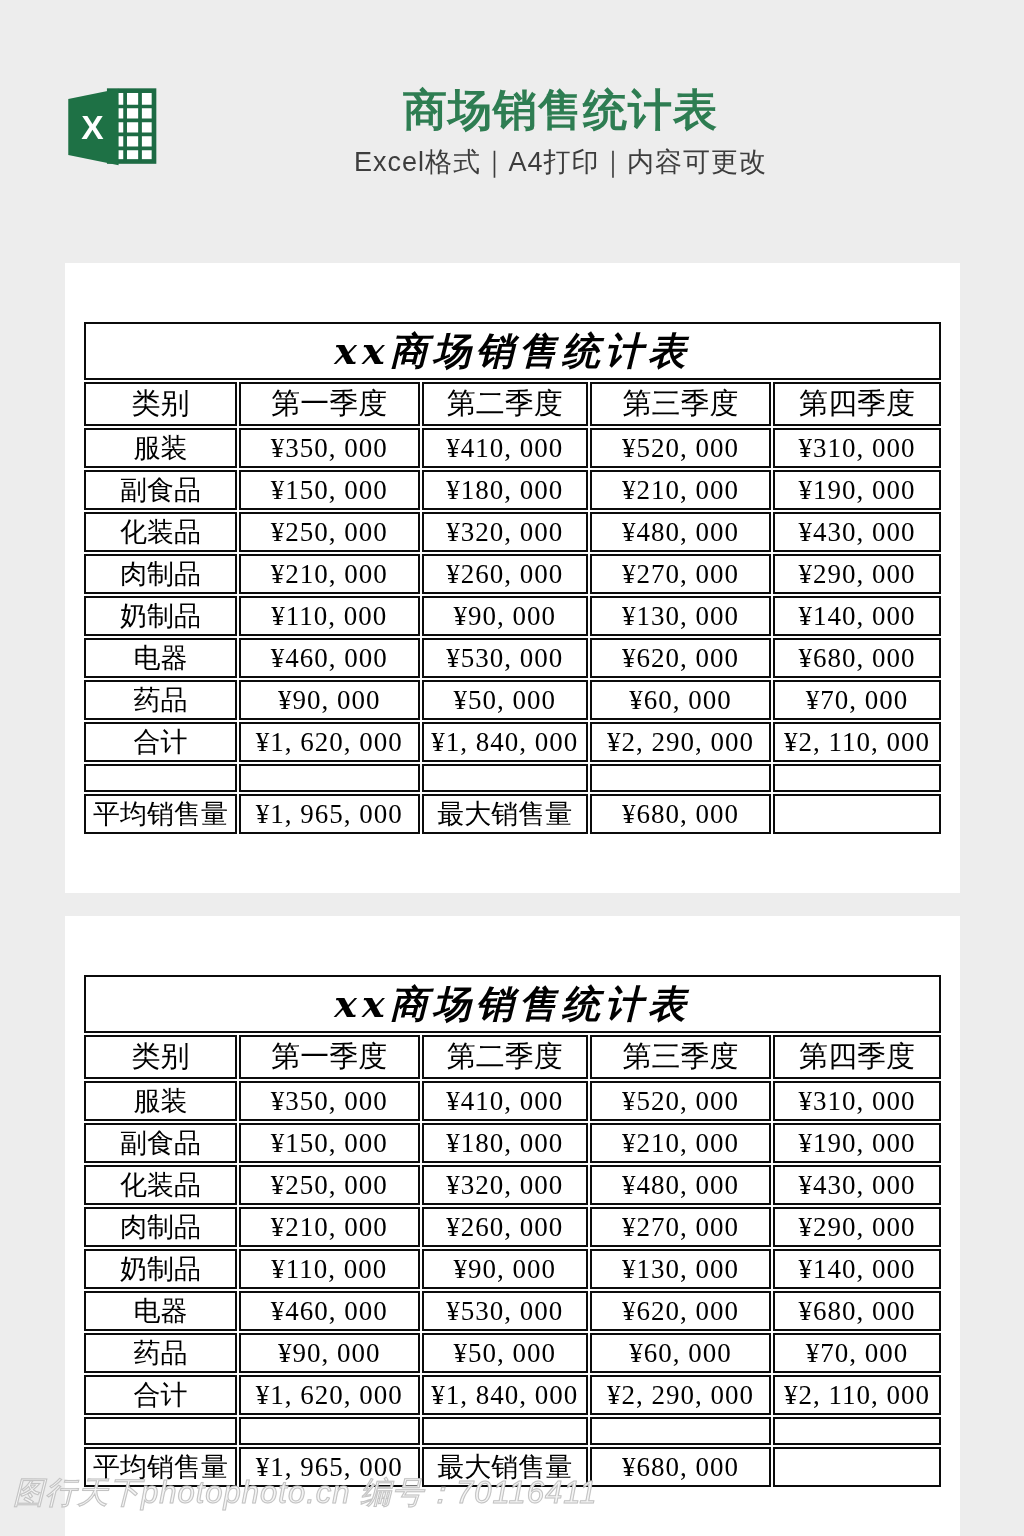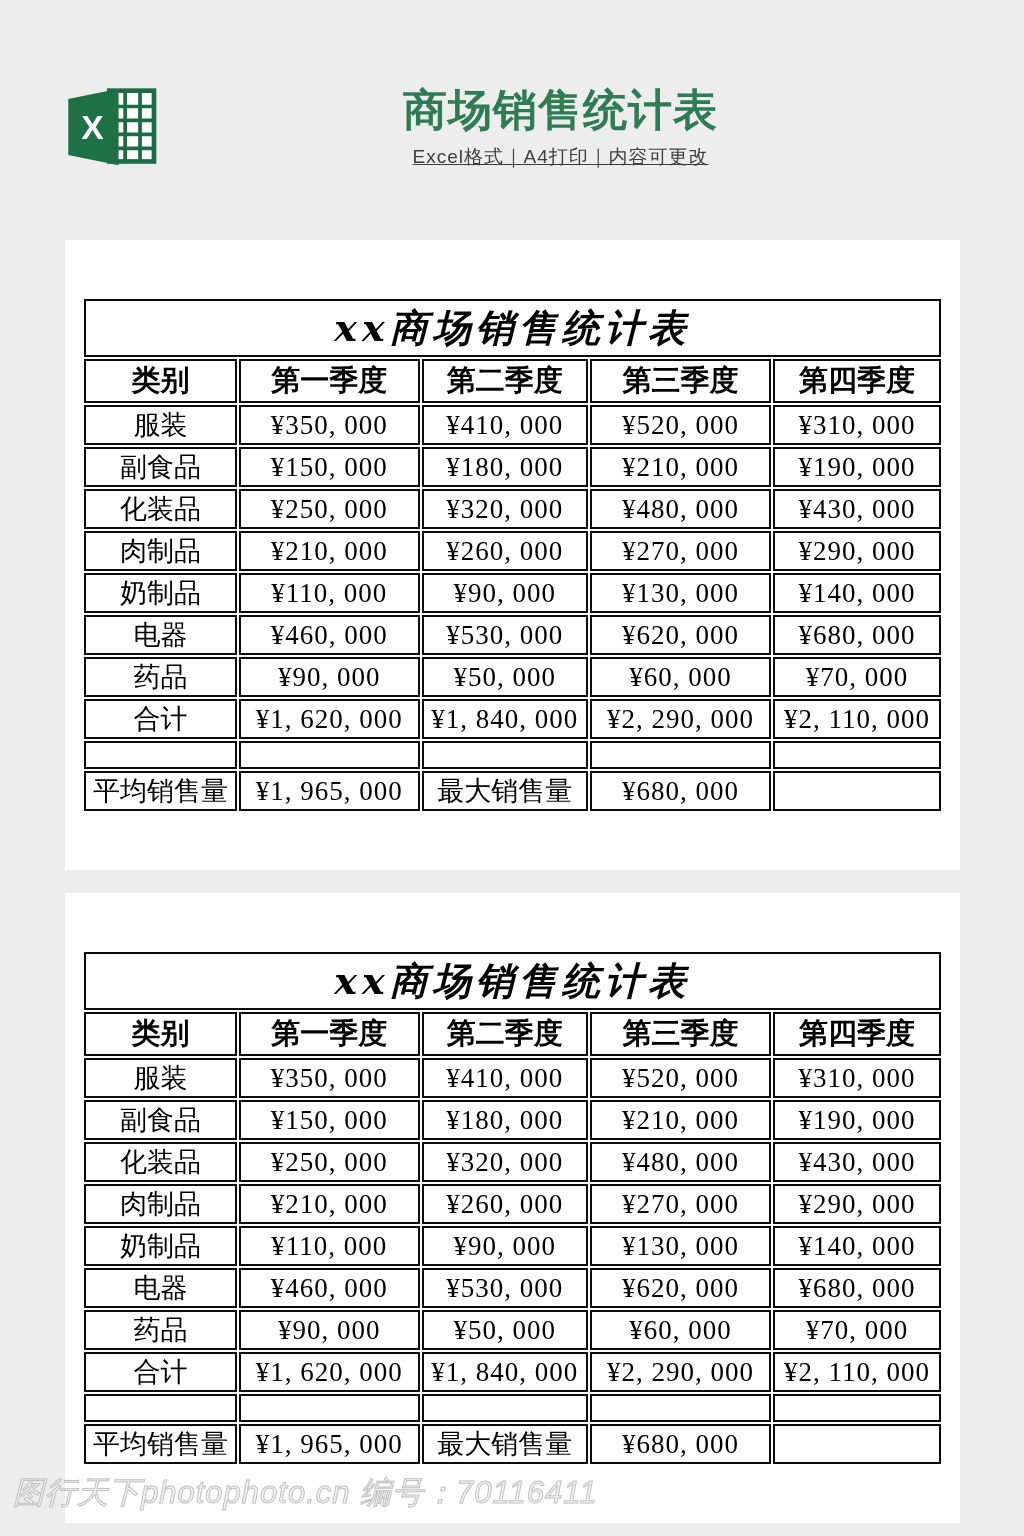--- a/index.html
+++ b/index.html
@@ -10,21 +10,21 @@
   }
   
   .header{display:flex;align-items:flex-start;padding:86px 64px 0 65px;}
   .excel-icon{width:96px;height:82px;flex:0 0 auto;}
   .header-text{flex:1;text-align:center;}
   .page-title{
     margin:0;font-size:44px;font-weight:700;color:#2e7d52;
     letter-spacing:1px;line-height:1.1;
   }
   .page-subtitle{
-    margin:10px 0 0;font-size:19px;color:#3d3d3d;letter-spacing:1px;text-decoration:underline;
+    margin:10px 0 13px;font-size:27px;color:#3d3d3d;letter-spacing:1px;
   }
   
   .card{
     box-sizing:border-box;width:895px;margin-left:65px;
     background:#ffffff;padding:57px 17px;
   }
   .card-first{margin-top:70px;}
   .card+.card{margin-top:23px;}
   
   table.sheet{
@@ -33,21 +33,21 @@
   }
   .sheet td,.sheet th{
     border:2px solid #0b0b0b;text-align:center;vertical-align:middle;
     padding:0 2px;white-space:nowrap;overflow:hidden;
   }
   .sheet .title-cell{
     height:54px;font-size:38px;font-weight:700;font-style:italic;
     font-family:"DejaVu Serif","Liberation Serif",serif;letter-spacing:5px;
   }
   .sheet th{
-    height:34px;font-size:29px;font-weight:700;
+    height:34px;font-size:29px;font-weight:400;
     font-family:"Liberation Sans","DejaVu Sans",sans-serif;
   }
   .sheet td{
     height:31px;font-size:27px;
     font-family:"Liberation Serif","DejaVu Serif",serif;
   }
   .sheet td.num{letter-spacing:1px;}
   .sheet .empty-row td{height:24px;}
   .sheet .summary-row td{height:34px;text-align:center;}
   

